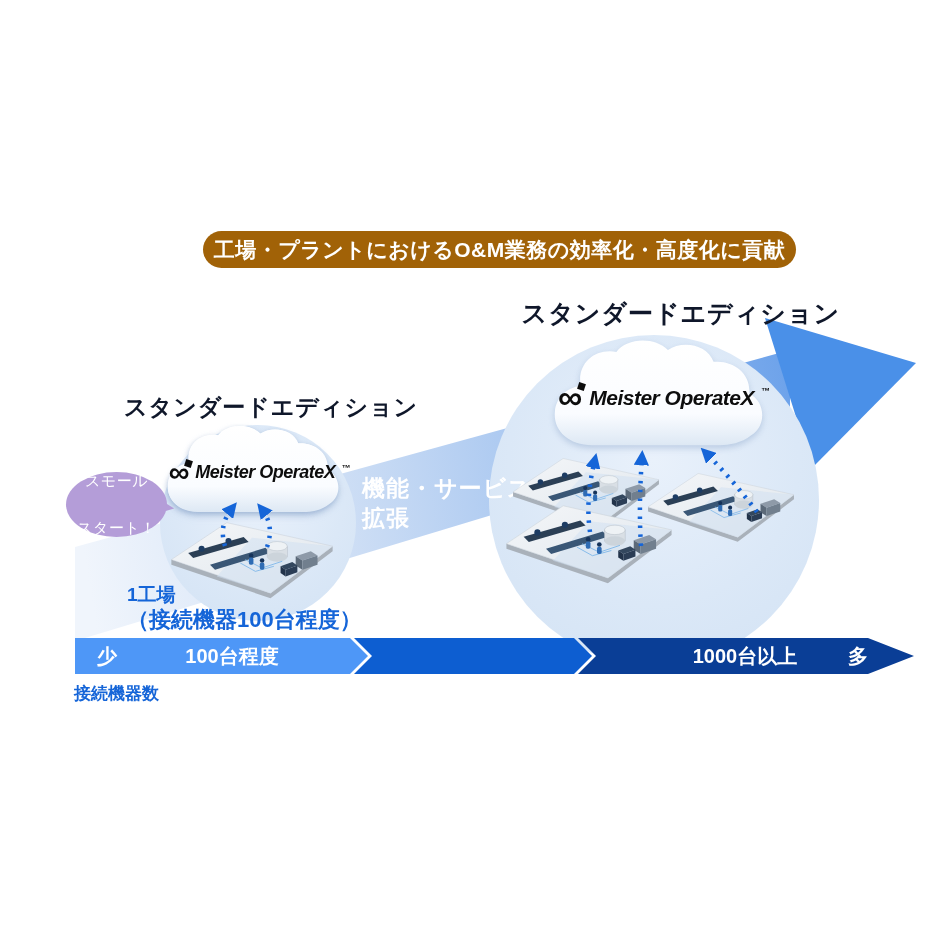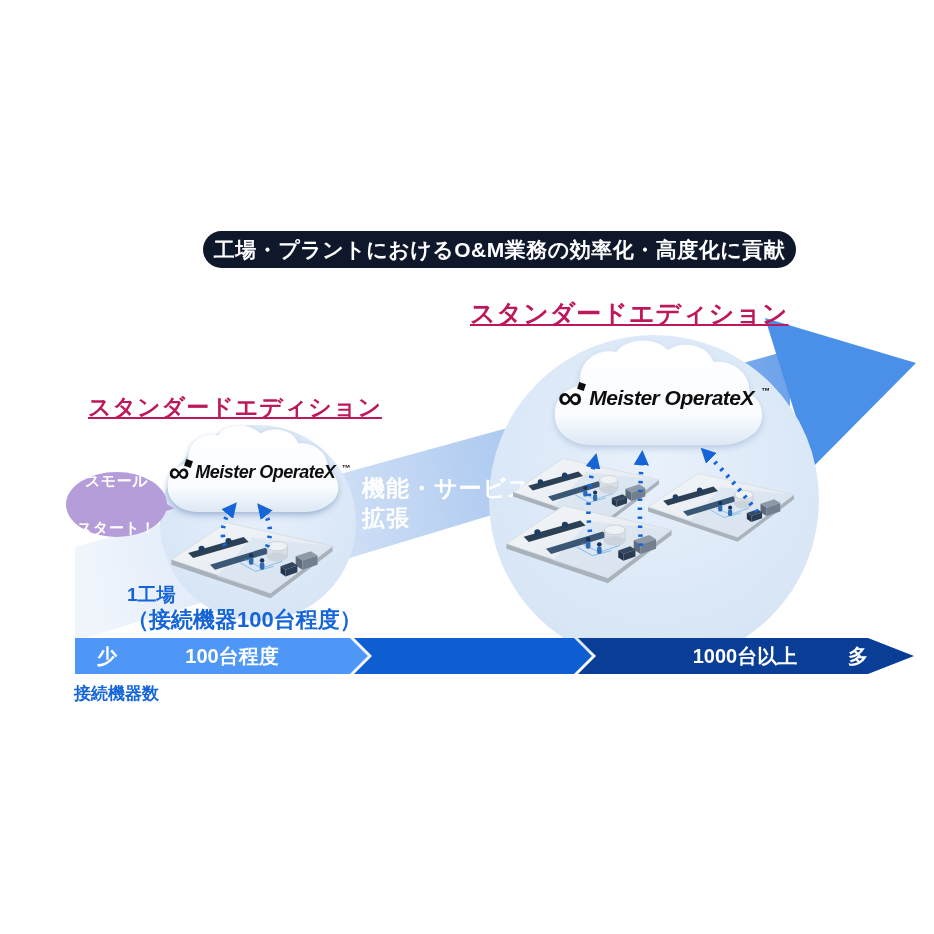--- a/index.html
+++ b/index.html
@@ -10,21 +10,21 @@
   .abs{position:absolute;}
 
   
   #banner{
     left:203px;top:231px;width:593px;height:37px;border-radius:19px;
     display:flex;align-items:center;justify-content:center;
     color:#fff;font-size:21px;font-weight:800;letter-spacing:.5px;
   }
 
   
-  .edition-heading{color:#be185d;font-weight:800;text-align:left;letter-spacing:1px;text-decoration:underline;}
+  .edition-heading{color:#0f172a;font-weight:800;text-align:right;letter-spacing:1px;}
   #heading-standard{left:470px;top:297px;width:370px;font-size:25px;}
   #heading-basic{left:88px;top:392px;width:330px;font-size:23px;}
 
   
   .halo{border-radius:50%;background:radial-gradient(circle at 50% 38%, #e9f1fb 0%, #dbe8f7 55%, #d2e2f4 100%);}
   #halo-right{left:489px;top:335px;width:330px;height:330px;}
   #halo-left{left:160px;top:425px;width:196px;height:196px;}
 
   
   #growth-arrow{left:0;top:0;width:934px;height:934px;pointer-events:none;}
@@ -55,21 +55,21 @@
   #factory-std-a{left:510px;top:446px;width:152px;height:88px;}
   #factory-std-b{left:645px;top:461px;width:152px;height:88px;}
   #factory-std-c{left:503px;top:492px;width:172px;height:99px;}
 
   
   #upload-arrows{left:0;top:0;width:934px;height:934px;pointer-events:none;}
 
   
   #callout{left:66px;top:472px;width:101px;height:65px;border-radius:50%;
     display:flex;flex-direction:column;align-items:center;justify-content:center;
-    color:#fff;font-weight:700;font-size:15px;line-height:1.25;letter-spacing:.5px;gap:28px;}
+    color:#fff;font-weight:400;font-size:15px;line-height:1.25;letter-spacing:.5px;gap:28px;}
   #callout-tail{left:150px;top:497px;width:0;height:0;
     border-top:9px solid transparent;border-bottom:13px solid transparent;
     border-left:24px solid #b49dd8;transform:rotate(12deg);}
 
   
   .factory-label{font-weight:800;}
   .factory-label .l1{font-size:19px;line-height:1.15;}
   .factory-label .l2{font-size:22px;line-height:1.25;}
   #label-basic{left:127px;top:584px;width:258px;}
   #label-standard{left:515px;top:575px;width:270px;}
@@ -206,21 +206,21 @@
     <div>スタート！</div>
   </div>
 
   <div id="label-basic" class="abs factory-label" style="color: rgb(21, 101, 216);">
     <div class="l1">1工場</div>
     <div class="l2">（接続機器100台程度）</div>
   </div>
   <div id="label-standard" class="abs factory-label" style="color: rgb(21, 101, 216);">
   </div>
 
-  <div id="banner" class="abs" style="background-color: #0f172a;">
+  <div id="banner" class="abs" style="background-color: #a16207;">
     <span>工場・プラントにおけるO&amp;M業務の効率化・高度化に貢献</span>
   </div>
   <div id="heading-standard" class="abs edition-heading">スタンダードエディション</div>
   <div id="heading-basic" class="abs edition-heading">スタンダードエディション</div>
 
   <svg id="axis-bar" class="abs">
     <polygon points="75,4 350,4 368,22 350,40 75,40" fill="#4e97f7"></polygon>
     <polygon points="354,4 574,4 592,22 574,40 354,40 372,22" fill="#0d5ed1"></polygon>
     <polygon points="578,4 868,4 914,22 868,40 578,40 596,22" fill="#0a3e96"></polygon>
     <text x="107" y="29" text-anchor="middle">少</text>

